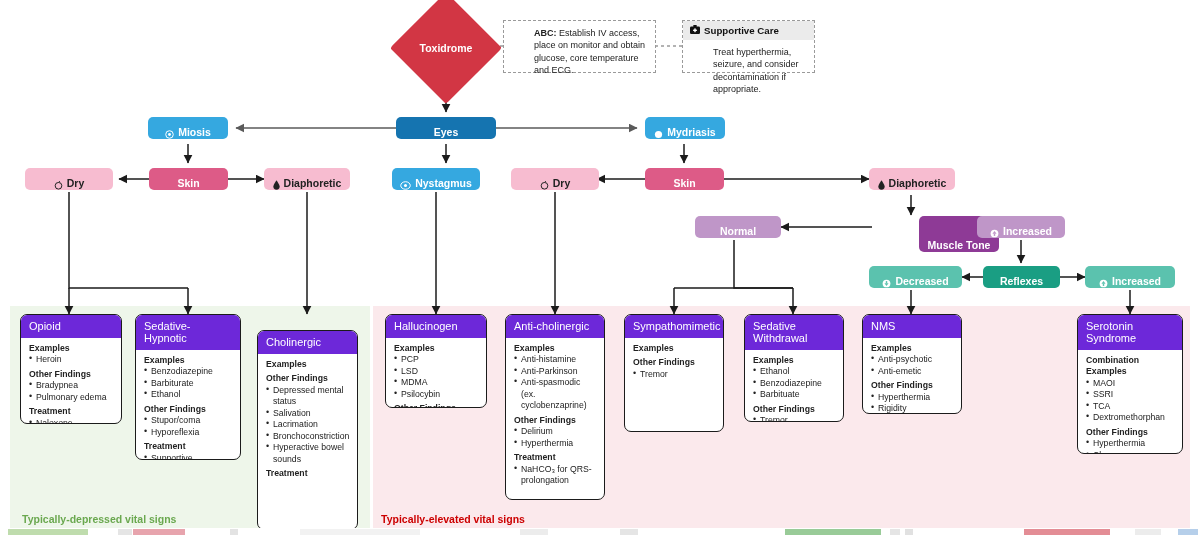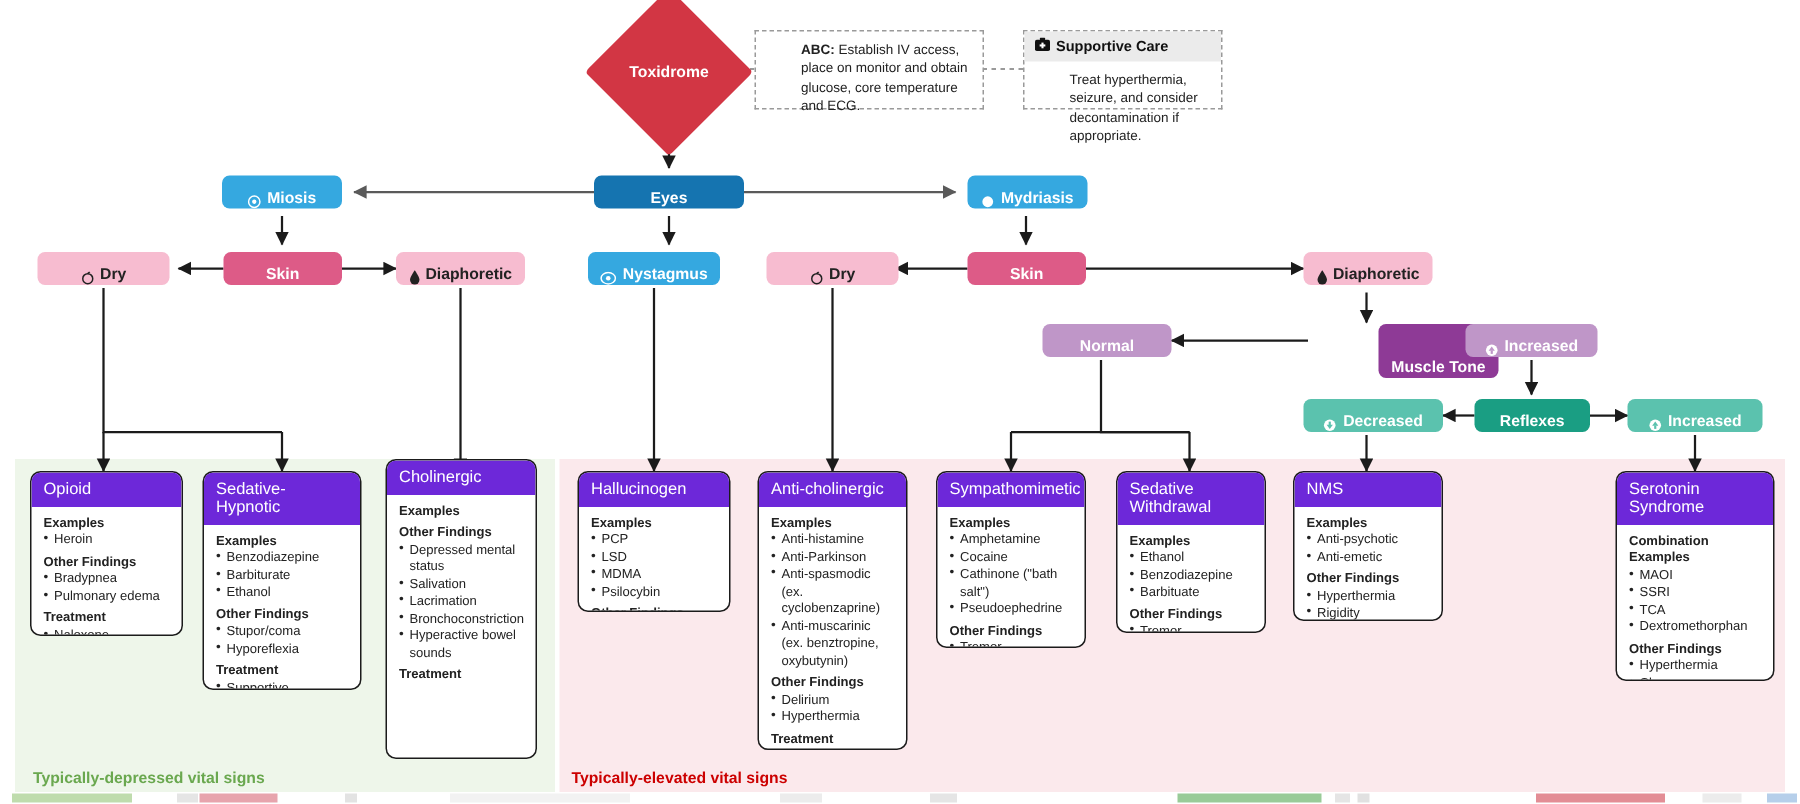--- a/index.html
+++ b/index.html
@@ -314,21 +314,21 @@
           <ul>
             <li>Stupor/coma</li>
             <li>Hyporeflexia</li>
           </ul>
           <div class="sec">Treatment</div>
           <ul>
             <li>Supportive</li>
           </ul>
         </div>
       </div>
-      <div class="card" style="left: 257px; top: 306px; width: 101px; height: 200px;">
+      <div class="card" style="left: 257px; top: 330px; width: 101px; height: 200px;">
         <div class="chead">Cholinergic</div>
         <div class="cbody">
           <div class="sec">Examples</div>
           <div class="sec">Other Findings</div>
           <ul>
             <li>Depressed mental status</li>
             <li>Salivation</li>
             <li>Lacrimation</li>
             <li>Bronchoconstriction</li>
             <li>Hyperactive bowel sounds</li>
@@ -350,43 +350,36 @@
         </div>
       </div>
       <div class="card" style="left: 505px; top: 314px; width: 100px; height: 186px;">
         <div class="chead">Anti-cholinergic</div>
         <div class="cbody">
           <div class="sec">Examples</div>
           <ul>
             <li>Anti-histamine</li>
             <li>Anti-Parkinson</li>
             <li>Anti-spasmodic (ex. cyclobenzaprine)</li>
-            <li>Anti-muscarinic (ex. benztropine, oxybutynin)</li>
           </ul>
           <div class="sec">Other Findings</div>
           <ul>
             <li>Delirium</li>
             <li>Hyperthermia</li>
           </ul>
           <div class="sec">Treatment</div>
           <ul>
             <li>NaHCO₃ for QRS-prolongation</li>
           </ul>
         </div>
       </div>
       <div class="card" style="left: 624px; top: 314px; width: 100px; height: 118px;">
         <div class="chead">Sympathomimetic</div>
         <div class="cbody">
           <div class="sec">Examples</div>
-          <ul>
-            <li>Amphetamine</li>
-            <li>Cocaine</li>
-            <li>Cathinone ("bath salt")</li>
-            <li>Pseudoephedrine</li>
-          </ul>
           <div class="sec">Other Findings</div>
           <ul>
             <li>Tremor</li>
           </ul>
         </div>
       </div>
       <div class="card" style="left: 744px; top: 314px; width: 100px; height: 108px;">
         <div class="chead">Sedative Withdrawal</div>
         <div class="cbody">
           <div class="sec">Examples</div>

